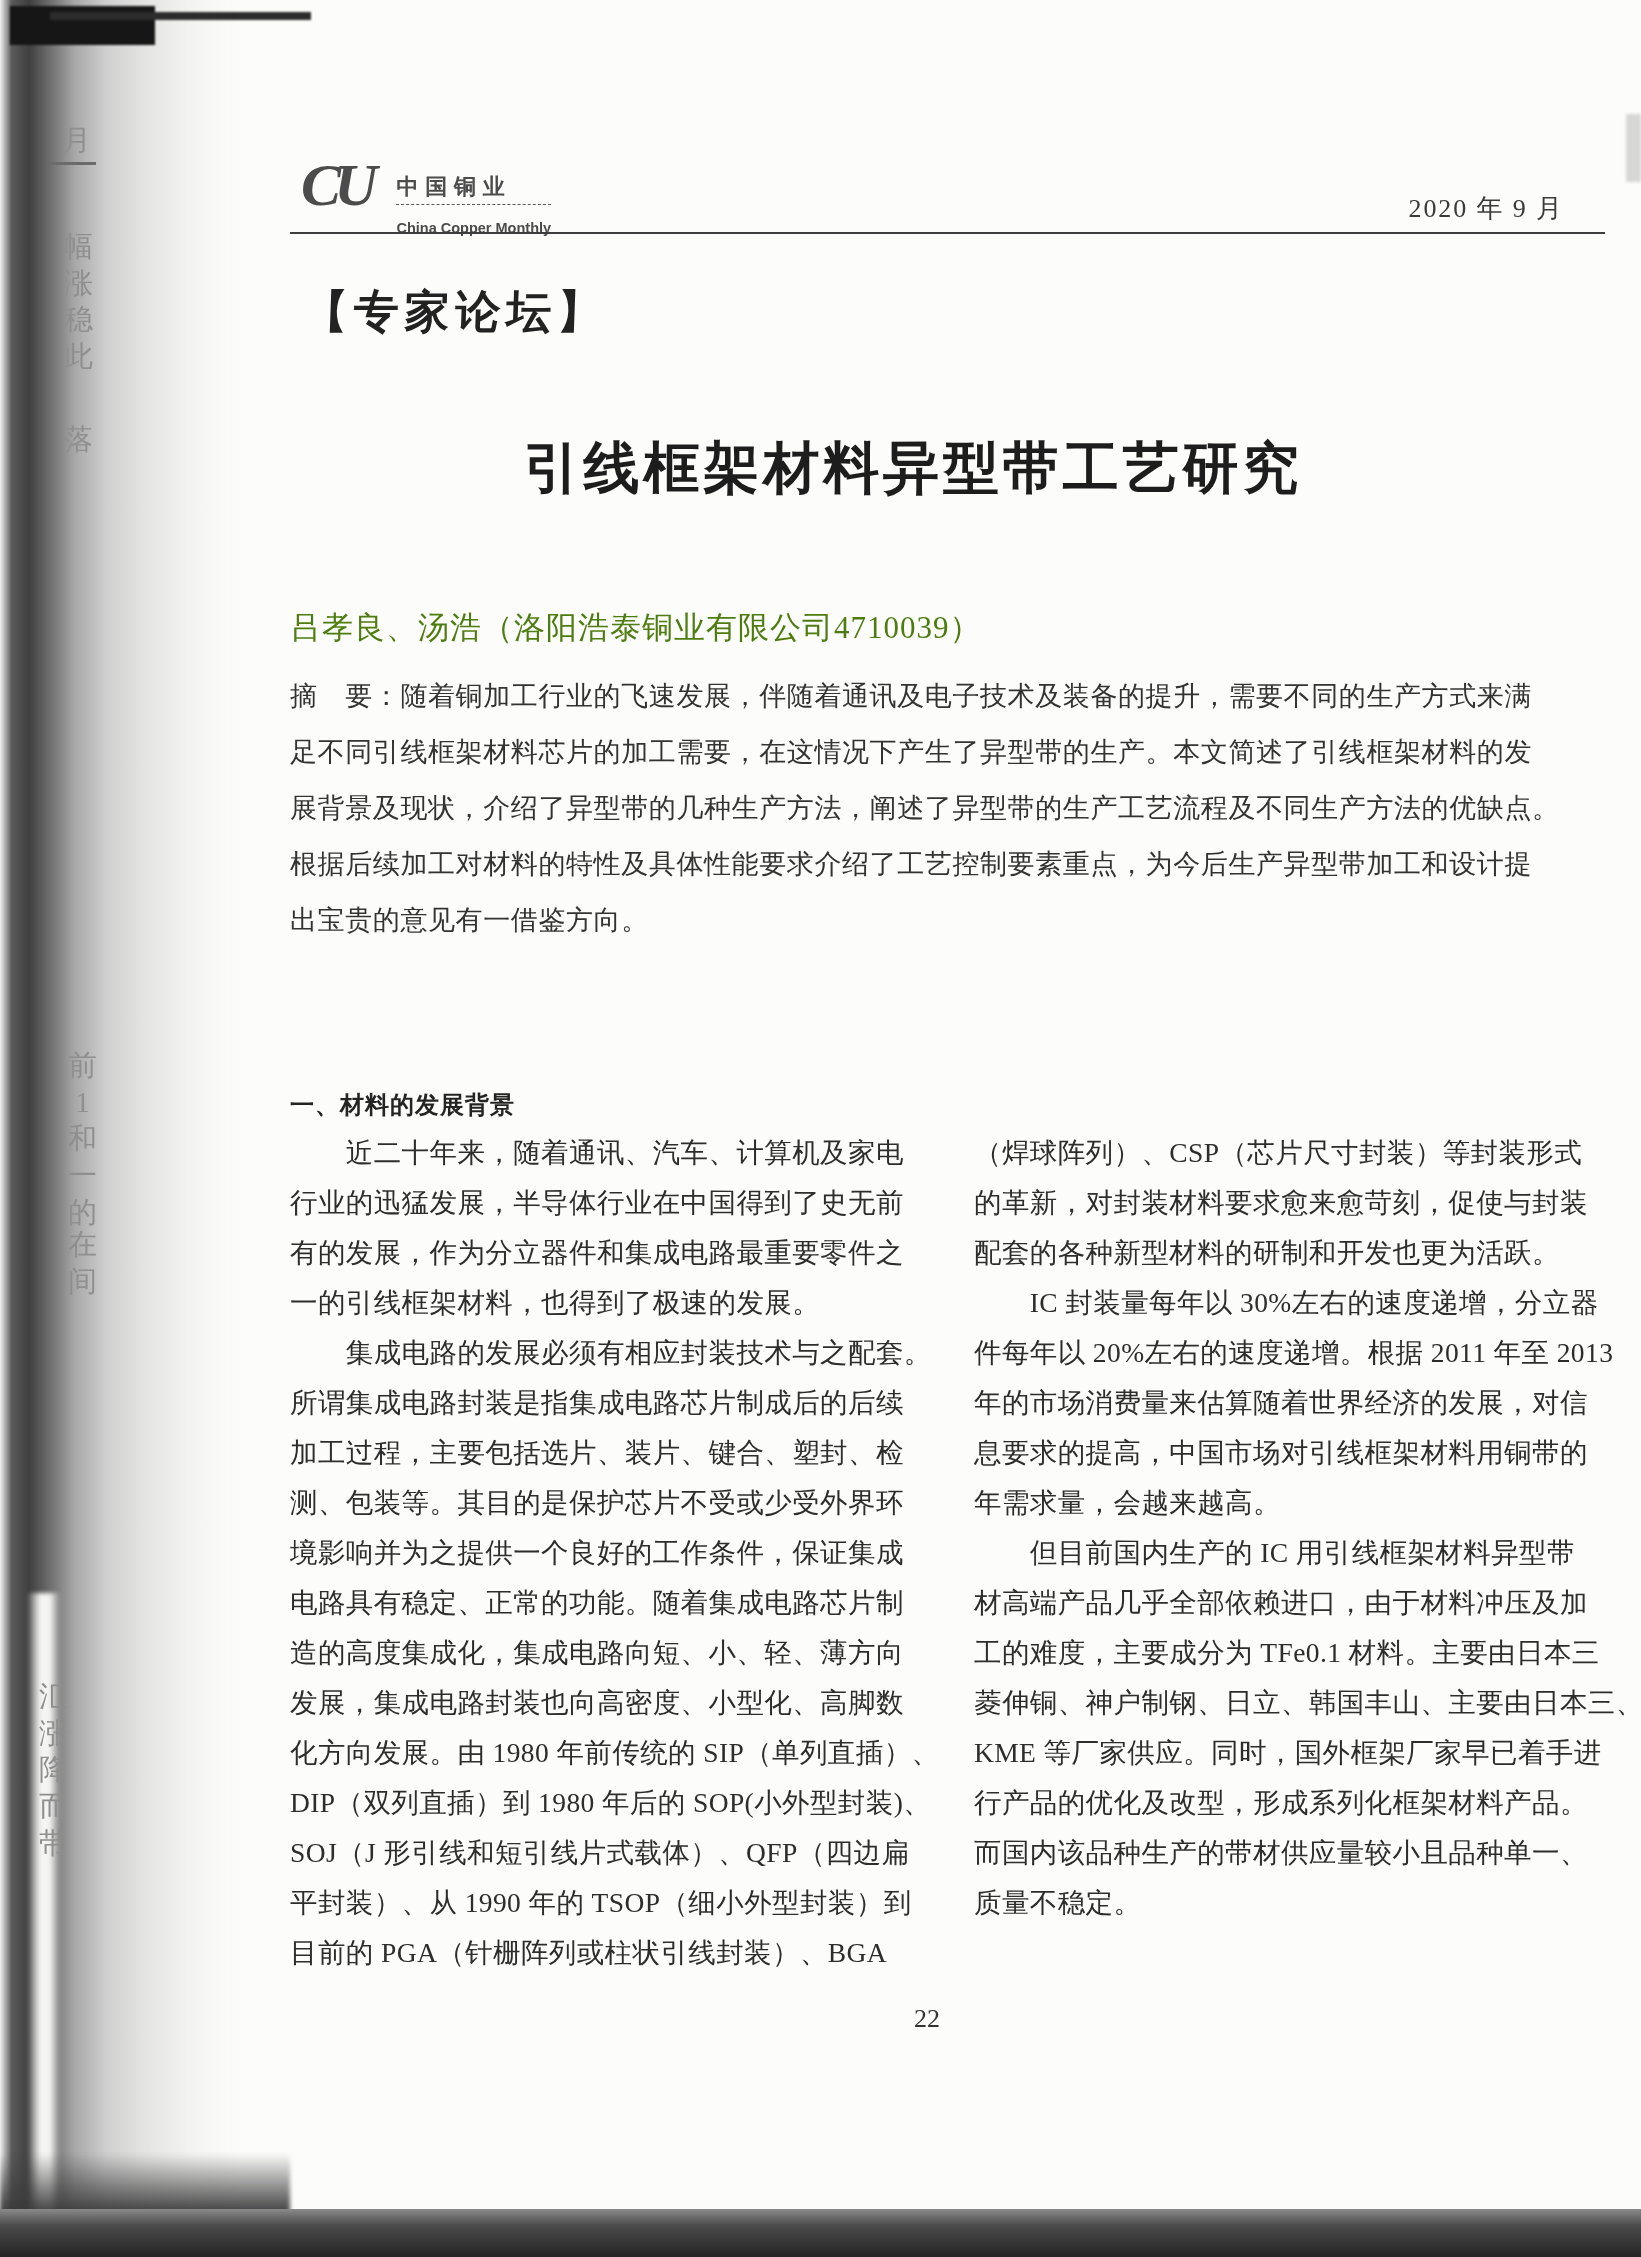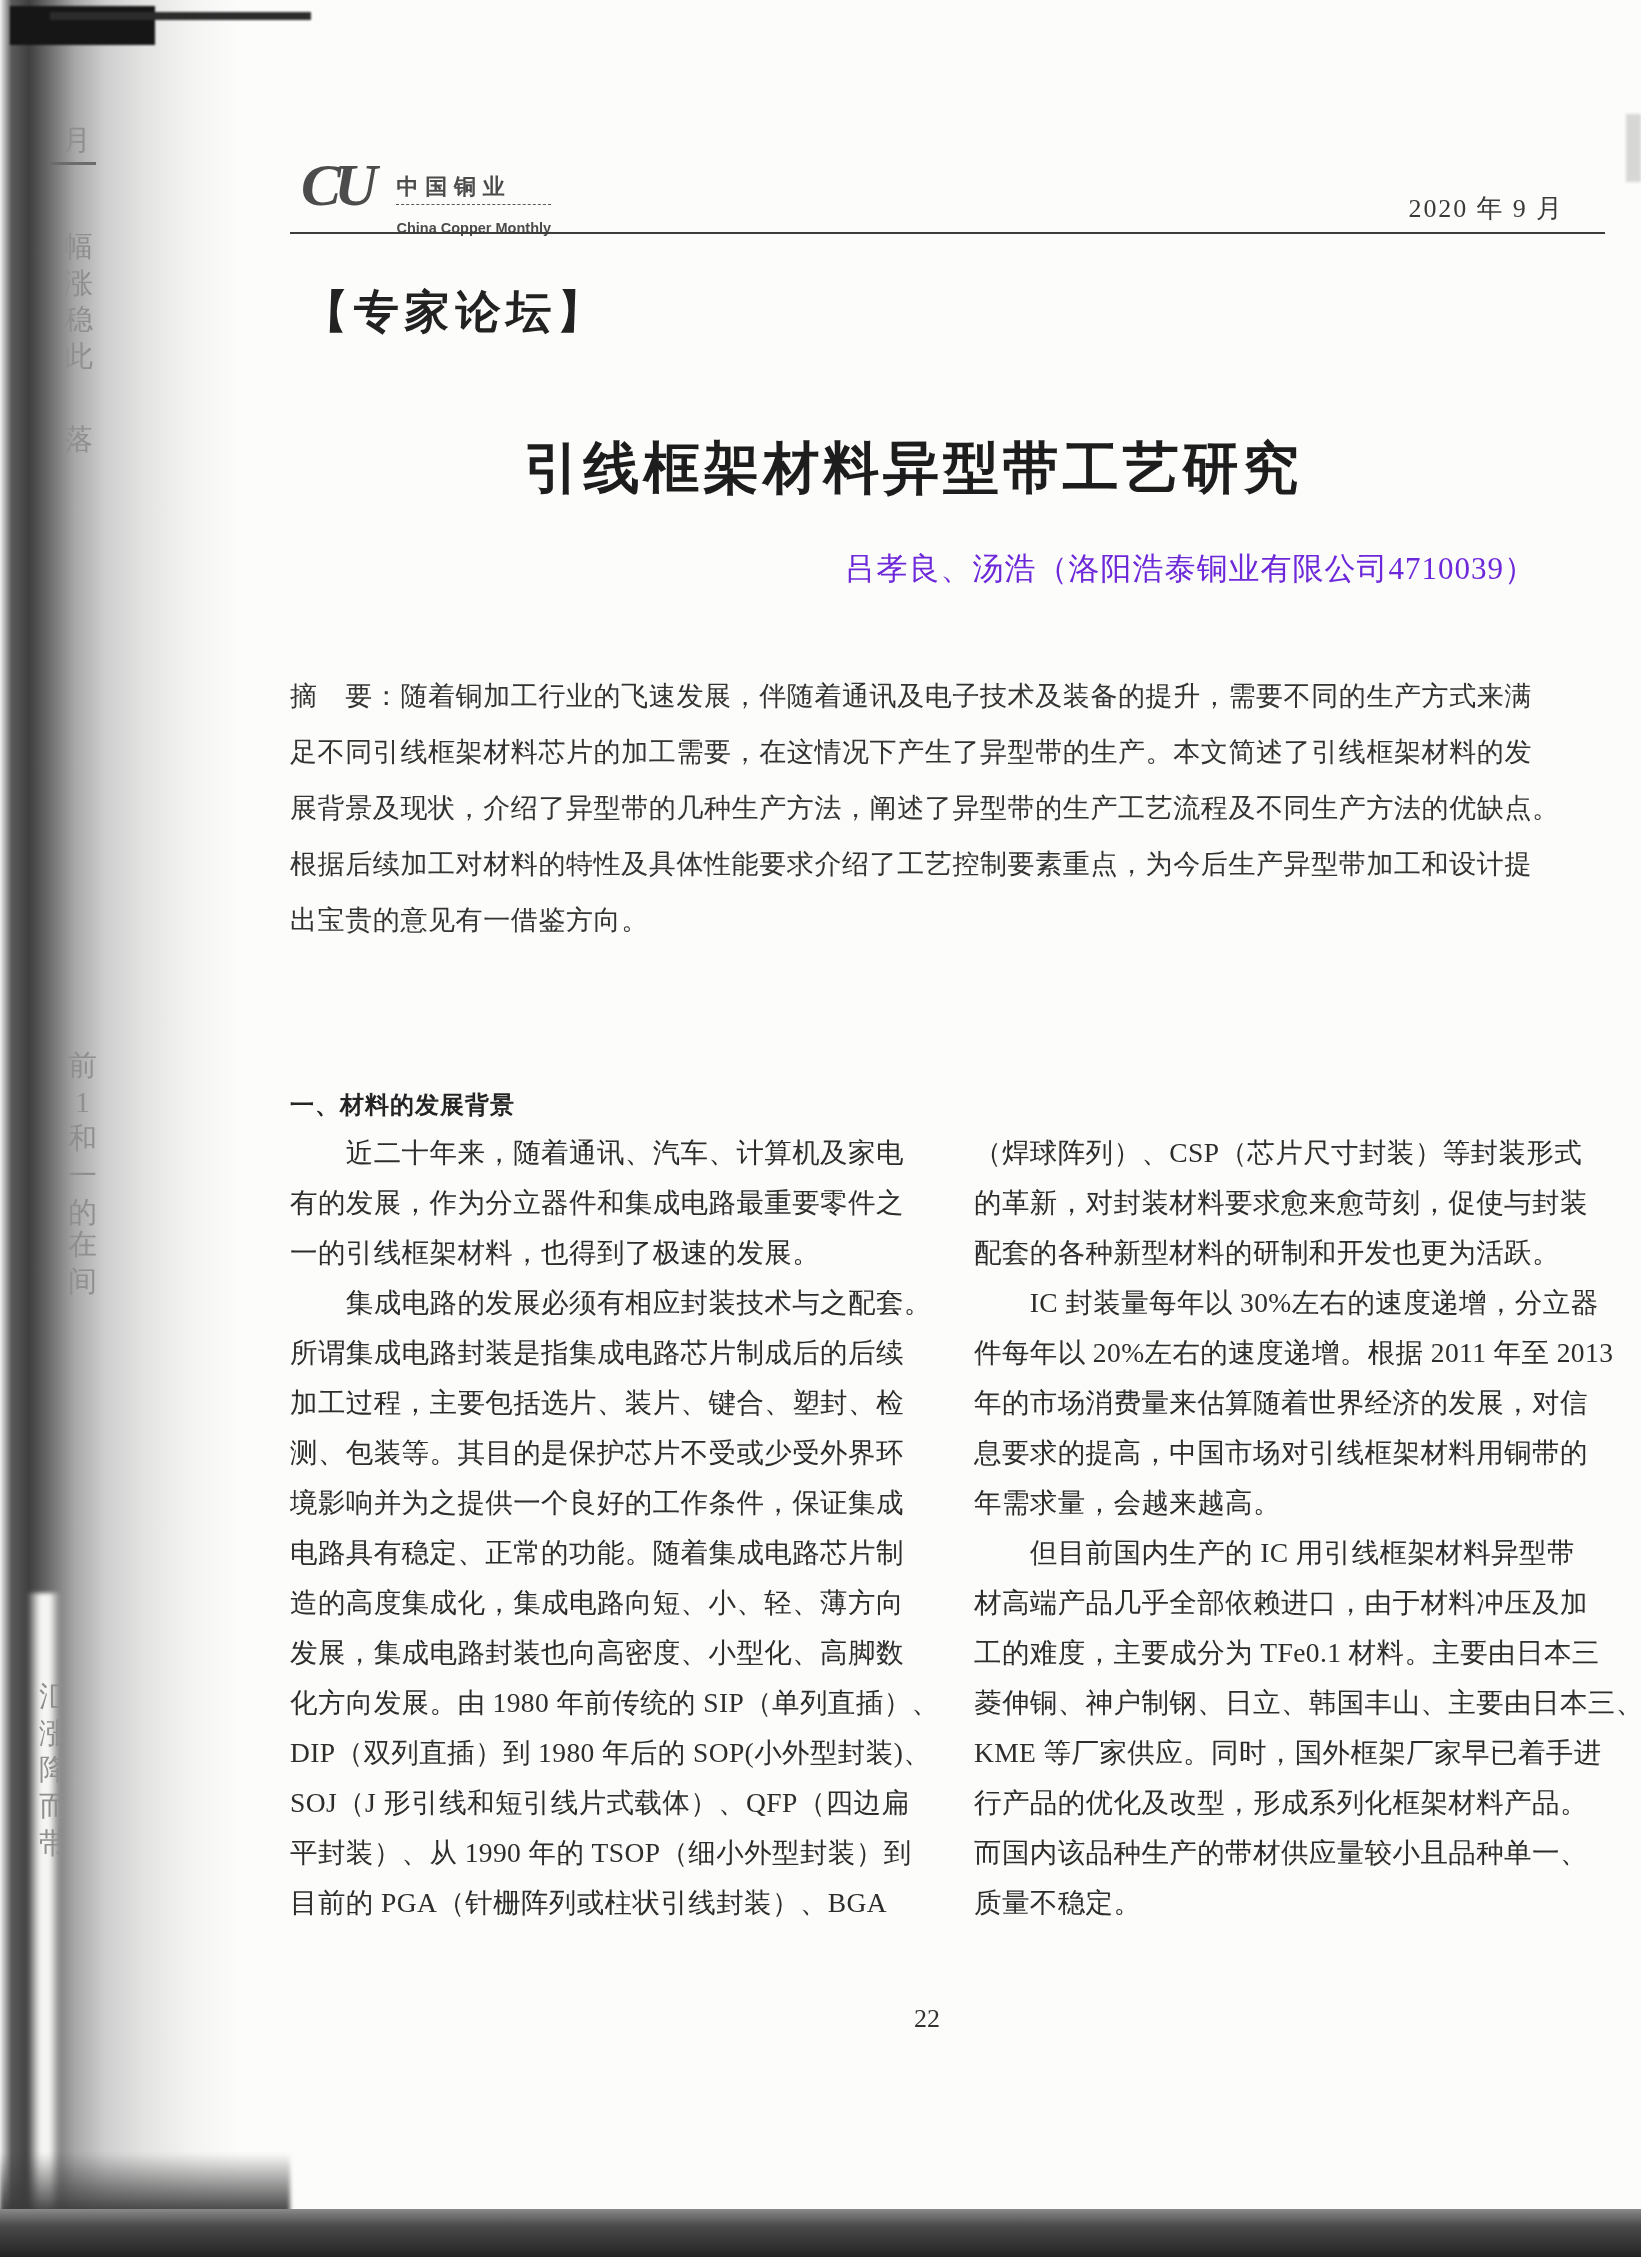--- a/index.html
+++ b/index.html
@@ -83,22 +83,22 @@
     font-weight:900;font-size:45px;letter-spacing:5.8px;color:#222;
     transform:skewX(-2deg);
   }
   .art-title{
     position:absolute;left:290px;top:431px;width:1246px;margin:0;
     text-align:center;
     font-family:"Liberation Sans","DejaVu Sans",sans-serif;
     font-weight:700;font-size:56px;letter-spacing:3.9px;color:#1d1d1d;
   }
   .art-authors{
-    position:absolute;left:290px;top:548px;width:1246px;text-align:right;
-    font-size:31px;color:#6d28d9;letter-spacing:1px;
+    position:absolute;left:290px;top:607px;width:1246px;text-align:left;
+    font-size:31px;color:#4d7c0f;letter-spacing:1px;
   }
   .abstract{position:absolute;left:290px;top:678px;width:1317px;}
   .abs-line{height:56px;font-size:27px;letter-spacing:0.6px;color:#333;white-space:nowrap;}
   .keywords{
     position:absolute;left:290px;top:985px;
     font-size:28px;color:#303030;letter-spacing:1px;
   }
   .sec-heading{
     position:absolute;left:290px;top:1089px;margin:0;
     font-family:"Liberation Sans","DejaVu Sans",sans-serif;
@@ -182,20 +182,21 @@
       <div class="abs-line">根据后续加工对材料的特性及具体性能要求介绍了工艺控制要素重点，为今后生产异型带加工和设计提</div>
       <div class="abs-line">出宝贵的意见有一借鉴方向。</div>
     </div>
 
 
   <h2 class="sec-heading">一、材料的发展背景</h2>
 
   <div class="columns">
     <div class="col col-left">
         <div class="body-line">　　近二十年来，随着通讯、汽车、计算机及家电</div>
+        <div class="body-line">行业的迅猛发展，半导体行业在中国得到了史无前</div>
         <div class="body-line">有的发展，作为分立器件和集成电路最重要零件之</div>
         <div class="body-line">一的引线框架材料，也得到了极速的发展。</div>
         <div class="body-line">　　集成电路的发展必须有相应封装技术与之配套。</div>
         <div class="body-line">所谓集成电路封装是指集成电路芯片制成后的后续</div>
         <div class="body-line">加工过程，主要包括选片、装片、键合、塑封、检</div>
         <div class="body-line">测、包装等。其目的是保护芯片不受或少受外界环</div>
         <div class="body-line">境影响并为之提供一个良好的工作条件，保证集成</div>
         <div class="body-line">电路具有稳定、正常的功能。随着集成电路芯片制</div>
         <div class="body-line">造的高度集成化，集成电路向短、小、轻、薄方向</div>
         <div class="body-line">发展，集成电路封装也向高密度、小型化、高脚数</div>

